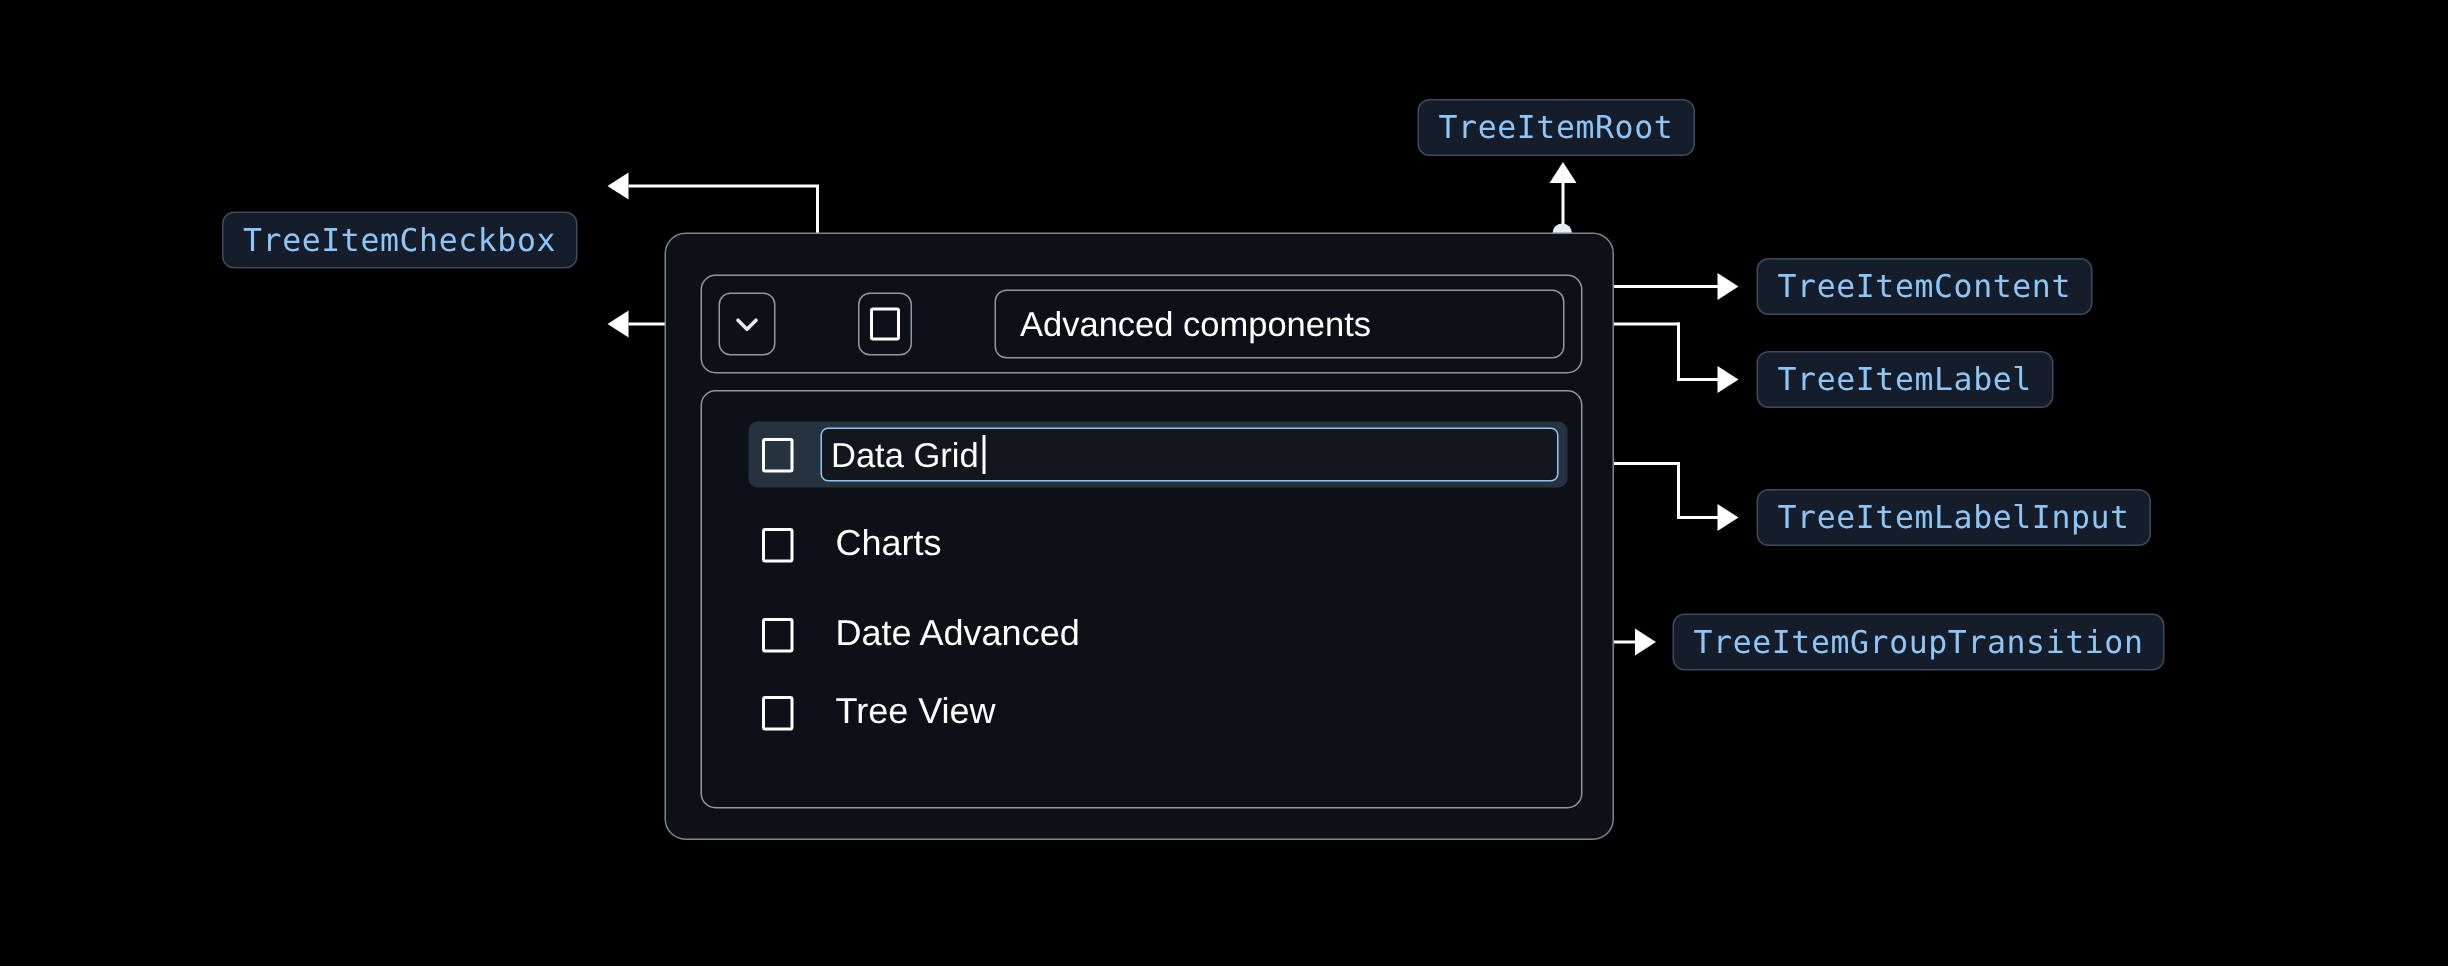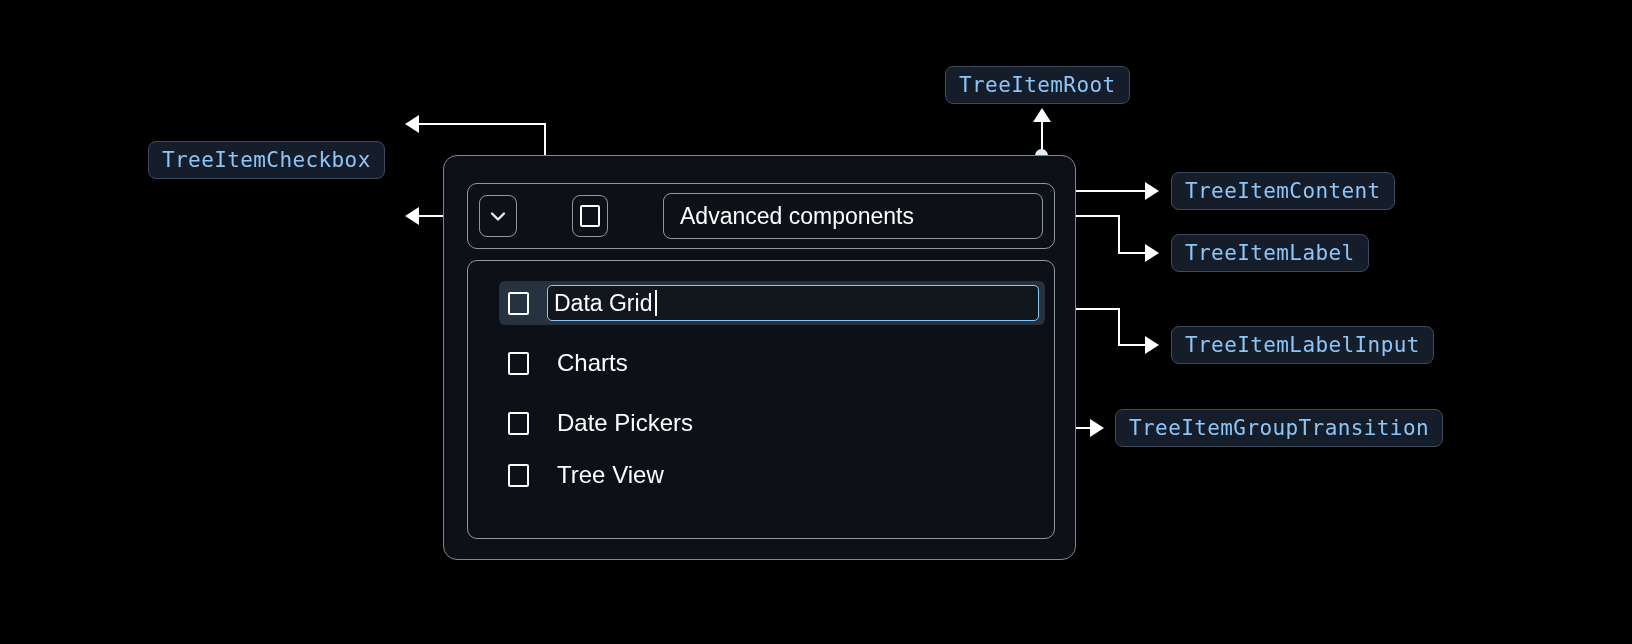--- a/index.html
+++ b/index.html
@@ -295,21 +295,21 @@
         </div>
       </div>
 
       <div class="child-row" style="top:80px;">
         <div class="child-cb"></div>
         <div class="child-text">Charts</div>
       </div>
 
       <div class="child-row" style="top:140px;">
         <div class="child-cb"></div>
-        <div class="child-text">Date Pickers</div>
+        <div class="child-text">Date Advanced</div>
       </div>
 
       <div class="child-row" style="top:192px;">
         <div class="child-cb"></div>
         <div class="child-text">Tree View</div>
       </div>
 
     </div>
   </div>
 

